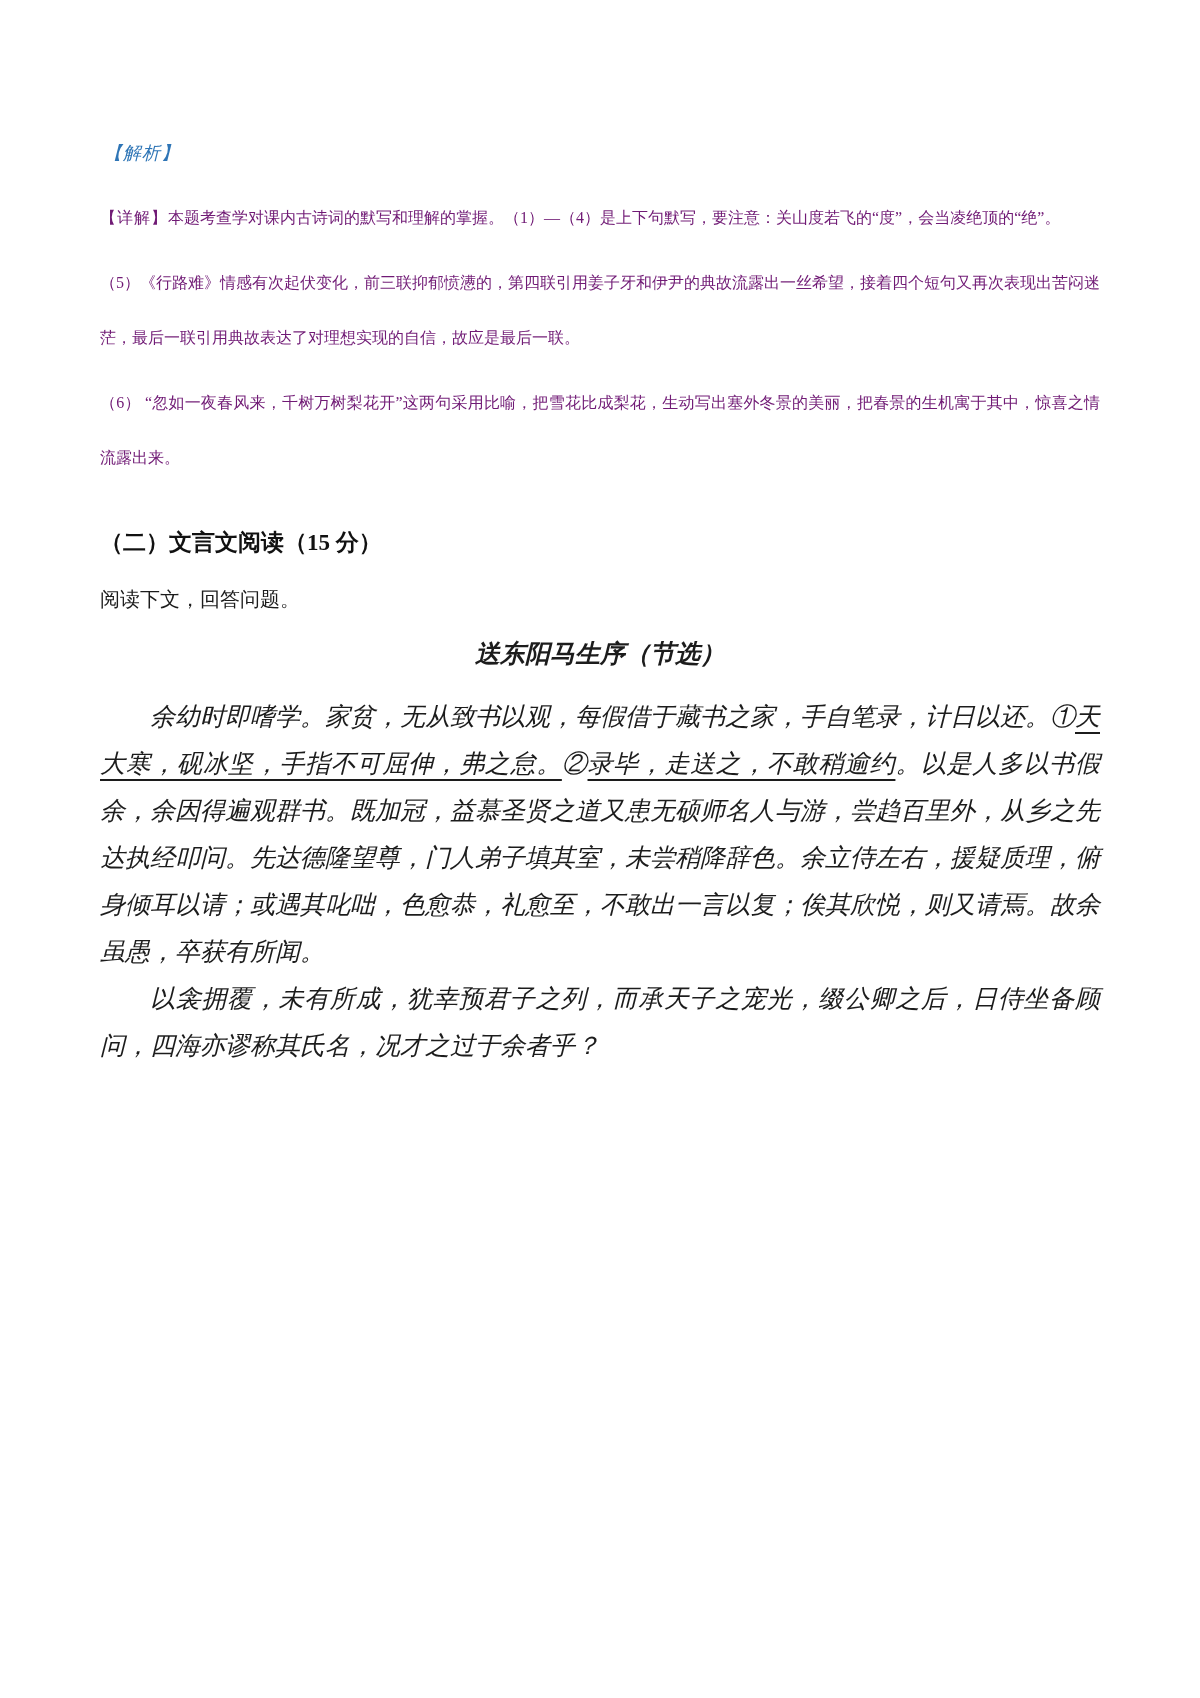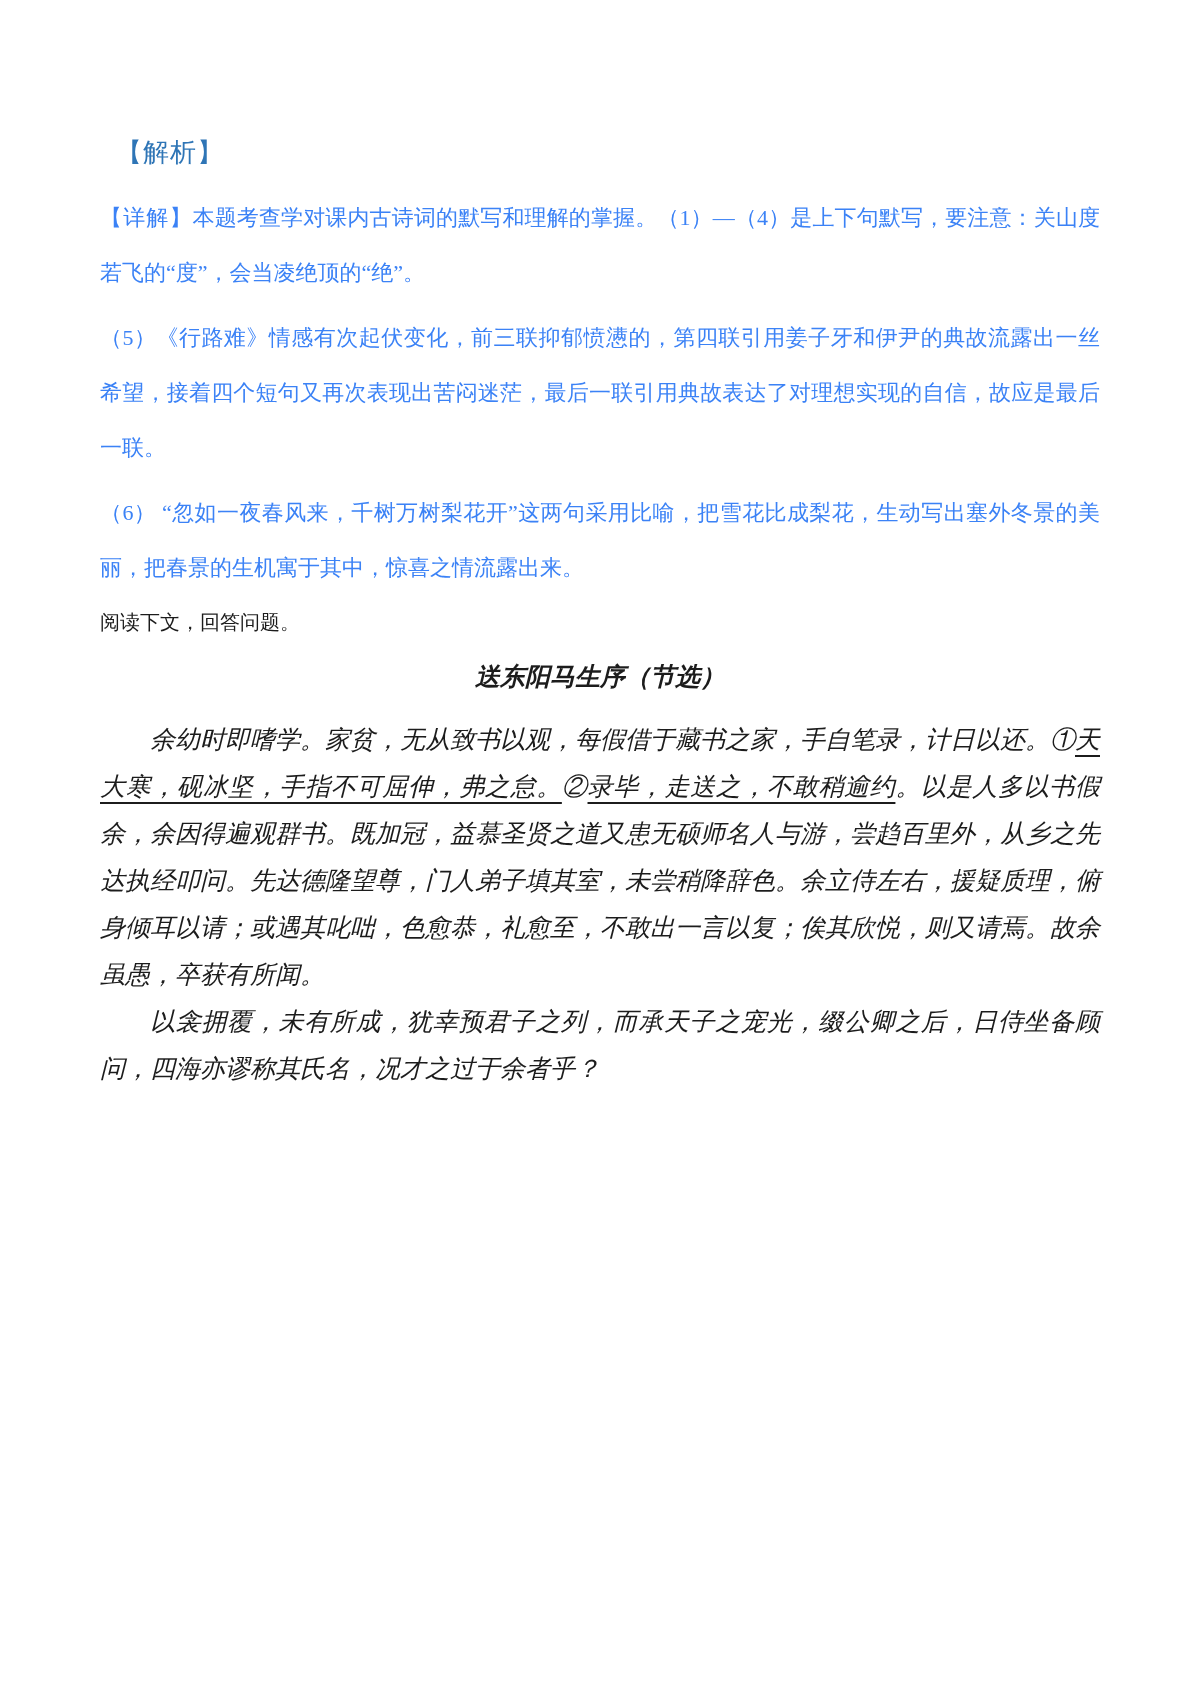--- a/index.html
+++ b/index.html
@@ -12,32 +12,33 @@
     width: 1200px;
     min-height: 1698px;
     margin: 0 auto;
     background: #ffffff;
     box-sizing: border-box;
     padding: 138px 100px 60px 100px;
     color: #1c1c1c;
     font-family: "Liberation Serif", "DejaVu Serif", serif;
   }
   .analysis-label {
-    font-size: 26px;
+    font-size: 18px;
     line-height: 30px;
-    margin: 0 0 22px 16px;
+    margin: 0 0 22px 4px;
     color: var(--accent, #2E75B6);
     letter-spacing: 1px;
+    font-style: italic;
   }
   .body-para {
-    font-size: 22px;
+    font-size: 16px;
     line-height: 55px;
     text-align: justify;
     margin: 0 0 10px 0;
-    color: #3b82f6;
+    color: #701a75;
   }
   .body-para .label {
     letter-spacing: 1px;
   }
   .section-heading {
     font-size: 23px;
     font-weight: bold;
     margin: 42px 0 24px 0;
     color: #111111;
   }
@@ -77,20 +78,21 @@
   <p class="analysis-label">【解析】</p>
 
   <p class="body-para"><span class="label">【详解】</span><span>本题考查学对课内古诗词的默写和理解的掌握。（1）—（4）是上下句默写，要注意：关山度若飞的“度”，会当凌绝顶的“绝”。</span></p>
 
   <p class="body-para">（5）《行路难》情感有次起伏变化，前三联抑郁愤懑的，第四联引用姜子牙和伊尹的典故流露出一丝希望，接着四个短句又再次表现出苦闷迷茫，最后一联引用典故表达了对理想实现的自信，故应是最后一联。</p>
 
   <p class="body-para">（6） “忽如一夜春风来，千树万树梨花开”这两句采用比喻，把雪花比成梨花，生动写出塞外冬景的美丽，把春景的生机寓于其中，惊喜之情流露出来。</p>
 
 
 
+  <h2 class="section-heading">（二）文言文阅读（15 分）</h2>
 
   <p class="instruction">阅读下文，回答问题。</p>
 
   <div>
     <p class="classical passage-title">送东阳马生序（节选）</p>
 
     <p class="classical passage-para"><span>余幼时即嗜学。家贫，无从致书以观，每假借于藏书之家，手自笔录，计日以还。</span><span>①</span><span class="underlined">天大寒，砚冰坚，手指不可屈伸，弗之怠。</span><span>②</span><span class="underlined">录毕，走送之，不敢稍逾约</span><span>。以是人多以书假余，余因得遍观群书。既加冠，益慕圣贤之道又患无硕师名人与游，尝趋百里外，从乡之先达执经叩问。先达德隆望尊，门人弟子填其室，未尝稍降辞色。余立侍左右，援疑质理，俯身倾耳以请；或遇其叱咄，色愈恭，礼愈至，不敢出一言以复；俟其欣悦，则又请焉。故余虽愚，卒获有所闻。</span></p>
 
 
     <p class="classical passage-para"><span>以衾拥覆，未有所成，犹幸预君子之列，而承天子之宠光，缀公卿之后，日侍坐备顾问，四海亦谬称其氏名，况才之过于余者乎？</span></p>

